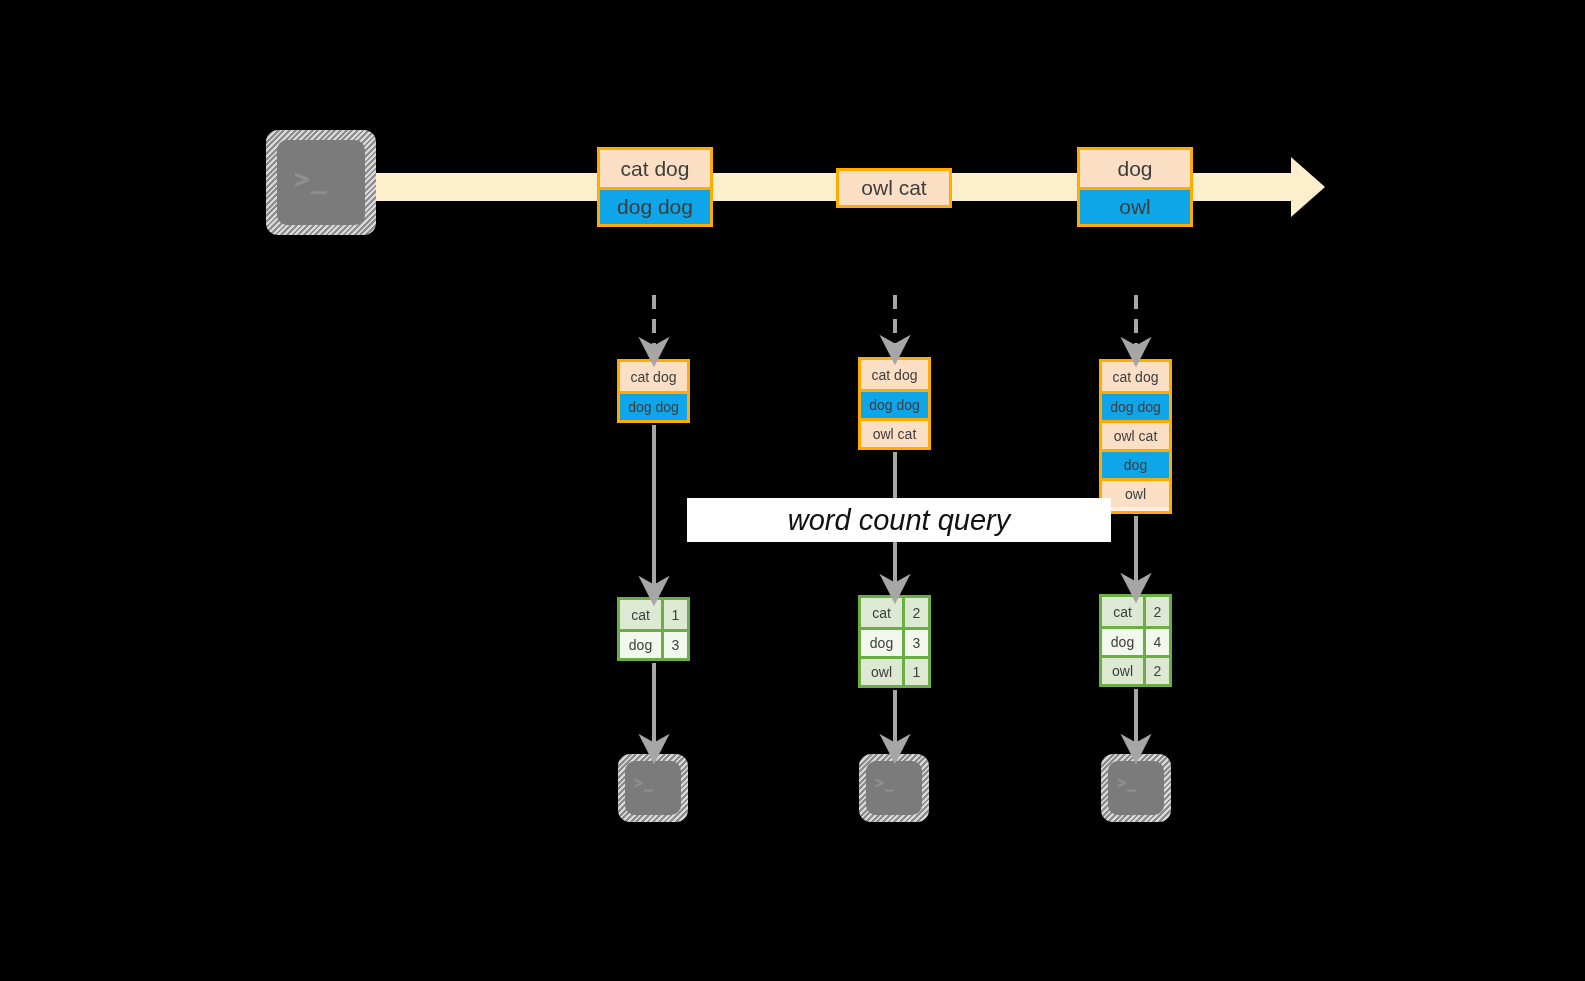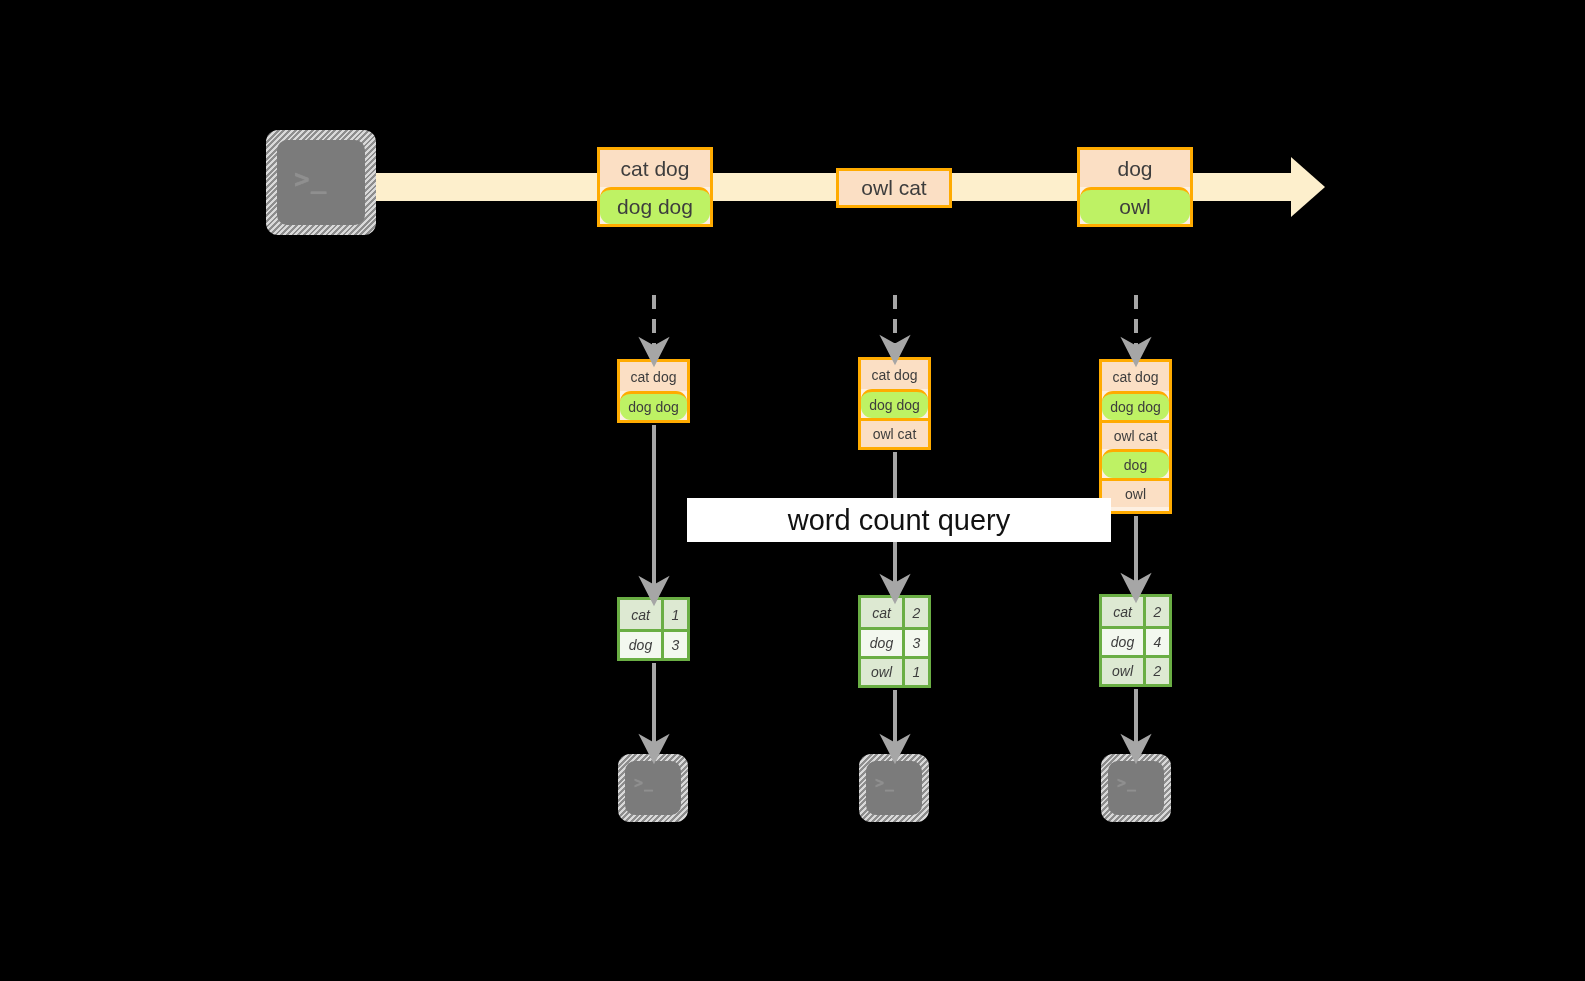--- a/index.html
+++ b/index.html
@@ -28,26 +28,26 @@
   .streamBar{position:absolute;background:#FDEFCC;}
   .streamHead{position:absolute;width:0;height:0;
     border-top:30px solid transparent;border-bottom:30px solid transparent;
     border-left:34px solid #FDEFCC;}
 
   
   .obox{position:absolute;box-sizing:border-box;border:3px solid #FFAB00;background:#FDF0E2;}
   .obox .row{box-sizing:border-box;display:flex;align-items:center;justify-content:center;
     white-space:nowrap;color:#3d3d3d;}
   .obox .row.dark{background:#FBDFC4;}
-  .obox .row.light{background:#bef264;border-radius:11px;}
+  .obox .row.light{background:#0ea5e9;}
   .obox .row+.row{border-top:3px solid #FFAB00;}
 
   
   .gbox{position:absolute;box-sizing:border-box;border:3px solid #6AAE44;background:#F1F7EC;}
-  .gbox .grow{display:flex;box-sizing:border-box;font-style:italic;}
+  .gbox .grow{display:flex;box-sizing:border-box;}
   .gbox .grow+.grow{border-top:3px solid #6AAE44;}
   .gbox .gc{box-sizing:border-box;display:flex;align-items:center;justify-content:center;
     color:#3d3d3d;white-space:nowrap;}
   .gbox .gc.k{border-right:3px solid #6AAE44;}
   .gbox .grow.dark .gc{background:#DDE9D2;}
   .gbox .grow.light .gc{background:#F3F8EF;}
 
   
   .arrowLayer{position:absolute;left:0;top:0;width:1585px;height:981px;pointer-events:none;}
 
@@ -178,17 +178,17 @@
       <line x1="654" y1="385" x2="654" y2="551"></line>
       <line x1="895" y1="412" x2="895" y2="549"></line>
       <line x1="1136" y1="476" x2="1136" y2="548"></line>
 
       <line x1="654" y1="623" x2="654" y2="709"></line>
       <line x1="895" y1="650" x2="895" y2="709"></line>
       <line x1="1136" y1="649" x2="1136" y2="709"></line>
     </g>
   </svg>
 
-  <div class="queryBand" style="left:687px;top:458px;width:424px;height:44px;">
+  <div class="queryBand" style="left:687px;top:458px;width:424px;height:44px;font-style:italic;">
     <span style="font-size:29px;">word count query</span>
   </div>
 
 </div>
 
 </body></html>

